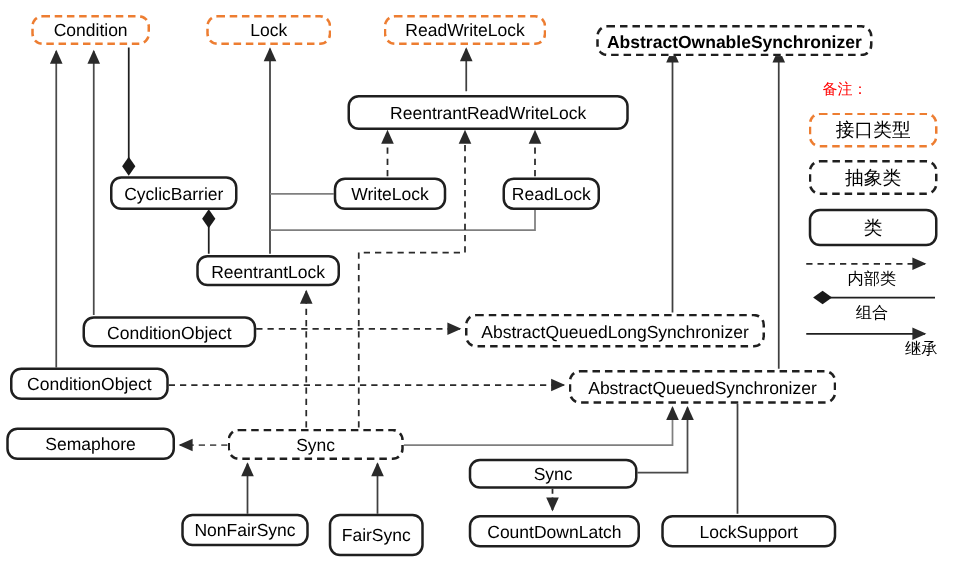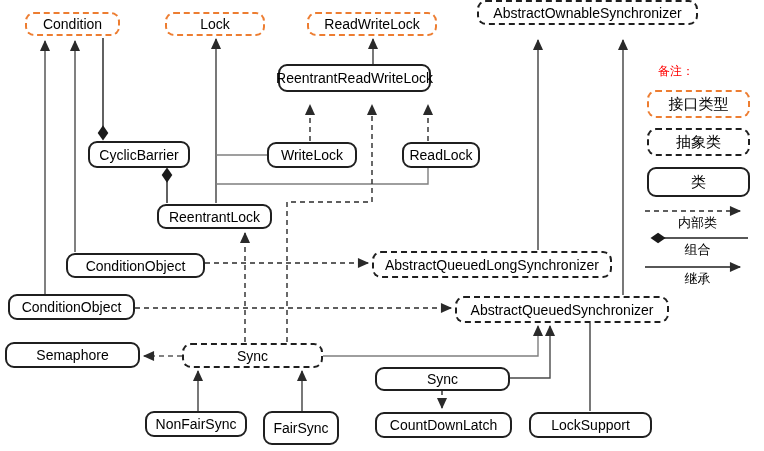--- a/index.html
+++ b/index.html
@@ -57,39 +57,39 @@
     <path d="M442,391 L442,408" stroke="#2a2a2a" stroke-width="1.4" stroke-dasharray="4,3" fill="none" marker-end="url(#arr)"></path>
 
     <path d="M645,211 L740,211" stroke="#2a2a2a" stroke-width="1.4" stroke-dasharray="5,4" fill="none" marker-end="url(#arr)"></path>
     <path d="M748,238 L652,238" stroke="#1f1f1f" stroke-width="1.4" fill="none" marker-end="url(#dia)"></path>
     <path d="M645,267 L740,267" stroke="#1f1f1f" stroke-width="1.4" fill="none" marker-end="url(#arr)"></path>
   </svg>
 
   <div class="node interface" style="left:25px;top:12px;width:95px;height:24px;">Condition</div>
   <div class="node interface" style="left:165px;top:12px;width:100px;height:24px;">Lock</div>
   <div class="node interface" style="left:307px;top:12px;width:130px;height:24px;">ReadWriteLock</div>
-  <div class="node abstract" style="left:477px;top:0;width:221px;height:25px;">AbstractOwnableSynchronizer</div>
-  <div class="node" style="left:278px;top:64px;width:153px;height:28px;">ReentrantReadWriteLock</div>
+  <div class="node abstract" style="left:477px;top:20px;width:221px;height:25px;font-weight:bold;">AbstractOwnableSynchronizer</div>
+  <div class="node" style="left:278px;top:76px;width:225px;height:28px;">ReentrantReadWriteLock</div>
   <div class="node" style="left:88px;top:141px;width:102px;height:27px;">CyclicBarrier</div>
   <div class="node" style="left:267px;top:142px;width:90px;height:26px;">WriteLock</div>
   <div class="node" style="left:402px;top:142px;width:78px;height:26px;">ReadLock</div>
   <div class="node" style="left:157px;top:204px;width:115px;height:25px;">ReentrantLock</div>
   <div class="node" style="left:66px;top:253px;width:139px;height:25px;">ConditionObject</div>
   <div class="node abstract" style="left:372px;top:251px;width:240px;height:27px;">AbstractQueuedLongSynchronizer</div>
   <div class="node" style="left:8px;top:294px;width:127px;height:26px;">ConditionObject</div>
   <div class="node abstract" style="left:455px;top:296px;width:214px;height:27px;">AbstractQueuedSynchronizer</div>
   <div class="node" style="left:5px;top:342px;width:135px;height:26px;">Semaphore</div>
   <div class="node abstract" style="left:182px;top:343px;width:141px;height:25px;">Sync</div>
   <div class="node" style="left:375px;top:367px;width:135px;height:24px;">Sync</div>
   <div class="node" style="left:145px;top:411px;width:102px;height:26px;">NonFairSync</div>
   <div class="node" style="left:263px;top:411px;width:76px;height:34px;">FairSync</div>
   <div class="node" style="left:375px;top:412px;width:137px;height:26px;">CountDownLatch</div>
-  <div class="node" style="left:529px;top:412px;width:123px;height:26px;">LockSupport</div>
+  <div class="node" style="left:529px;top:412px;width:140px;height:26px;">LockSupport</div>
 
   <div class="legend-note" style="left:658px;top:63px;">备注：</div>
   <div class="node interface" style="left:647px;top:90px;width:103px;height:28px;font-size:15px;">接口类型</div>
   <div class="node abstract" style="left:647px;top:128px;width:103px;height:28px;font-size:15px;">抽象类</div>
   <div class="node" style="left:647px;top:167px;width:103px;height:30px;font-size:15px;">类</div>
   <div class="legend-line-label" style="left:645px;top:214px;width:105px;">内部类</div>
   <div class="legend-line-label" style="left:645px;top:241px;width:105px;">组合</div>
-  <div class="legend-line-label" style="left:645px;top:270px;width:105px;">继承</div>
+  <div class="legend-line-label" style="left:645px;top:270px;width:105px;text-align:right;">继承</div>
 
 </div>
 
 </body></html>

